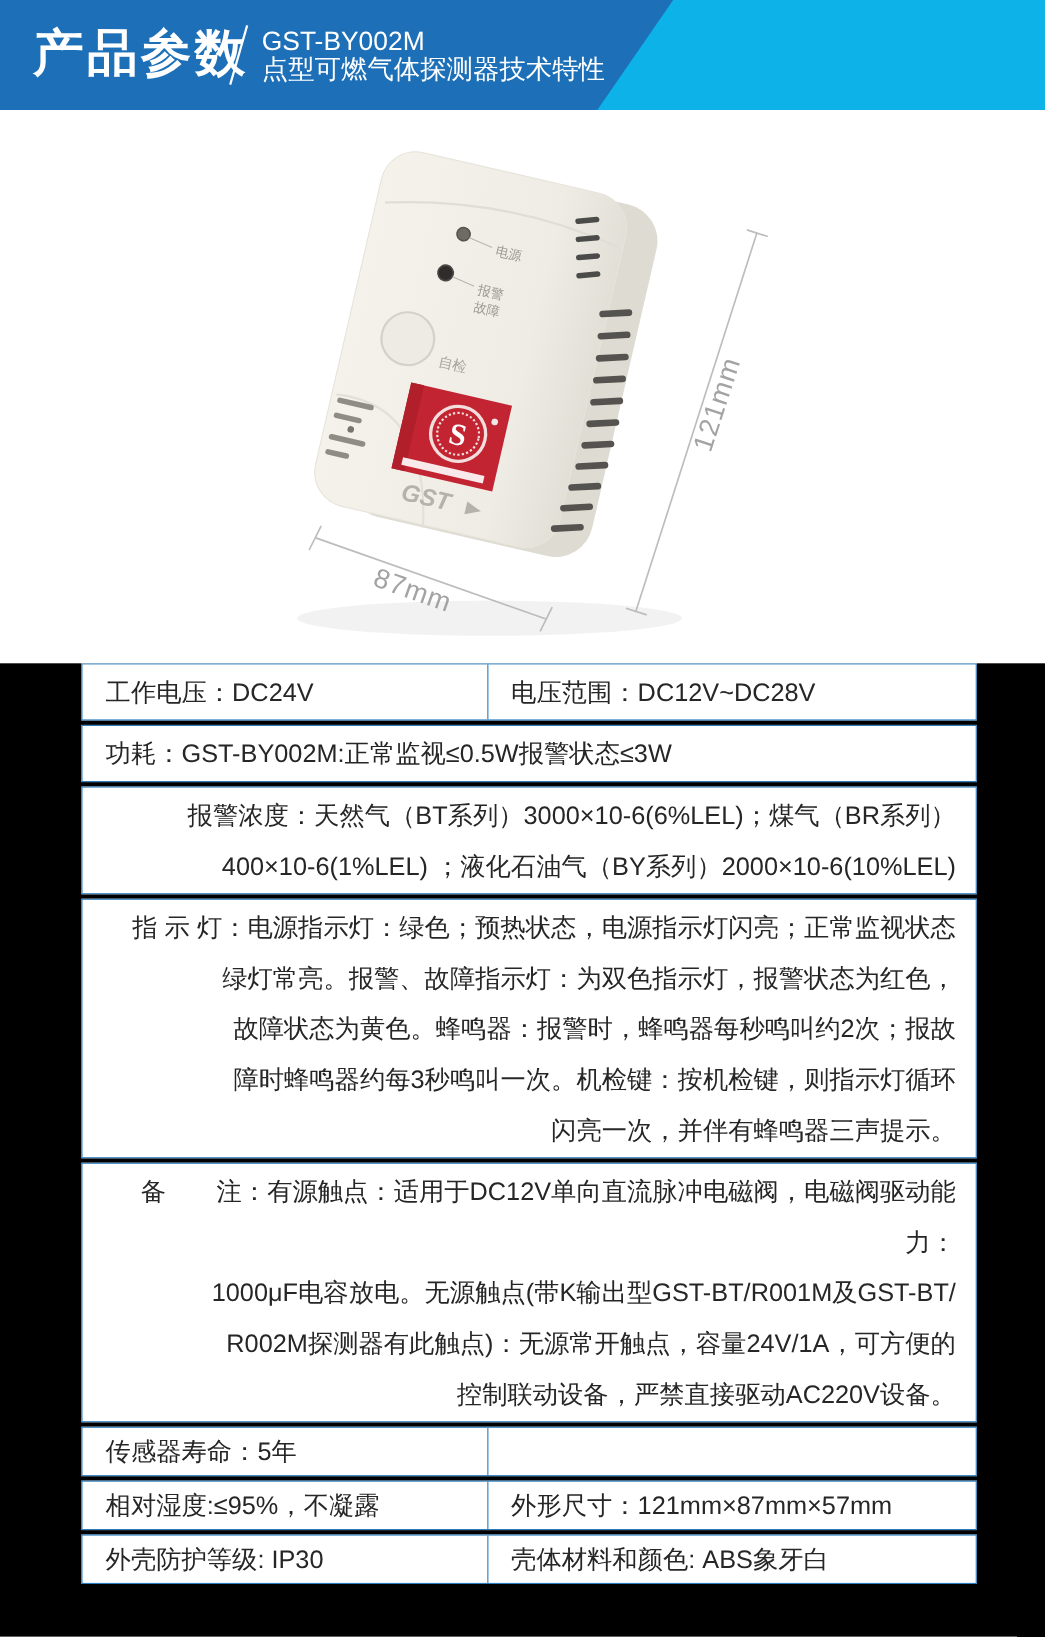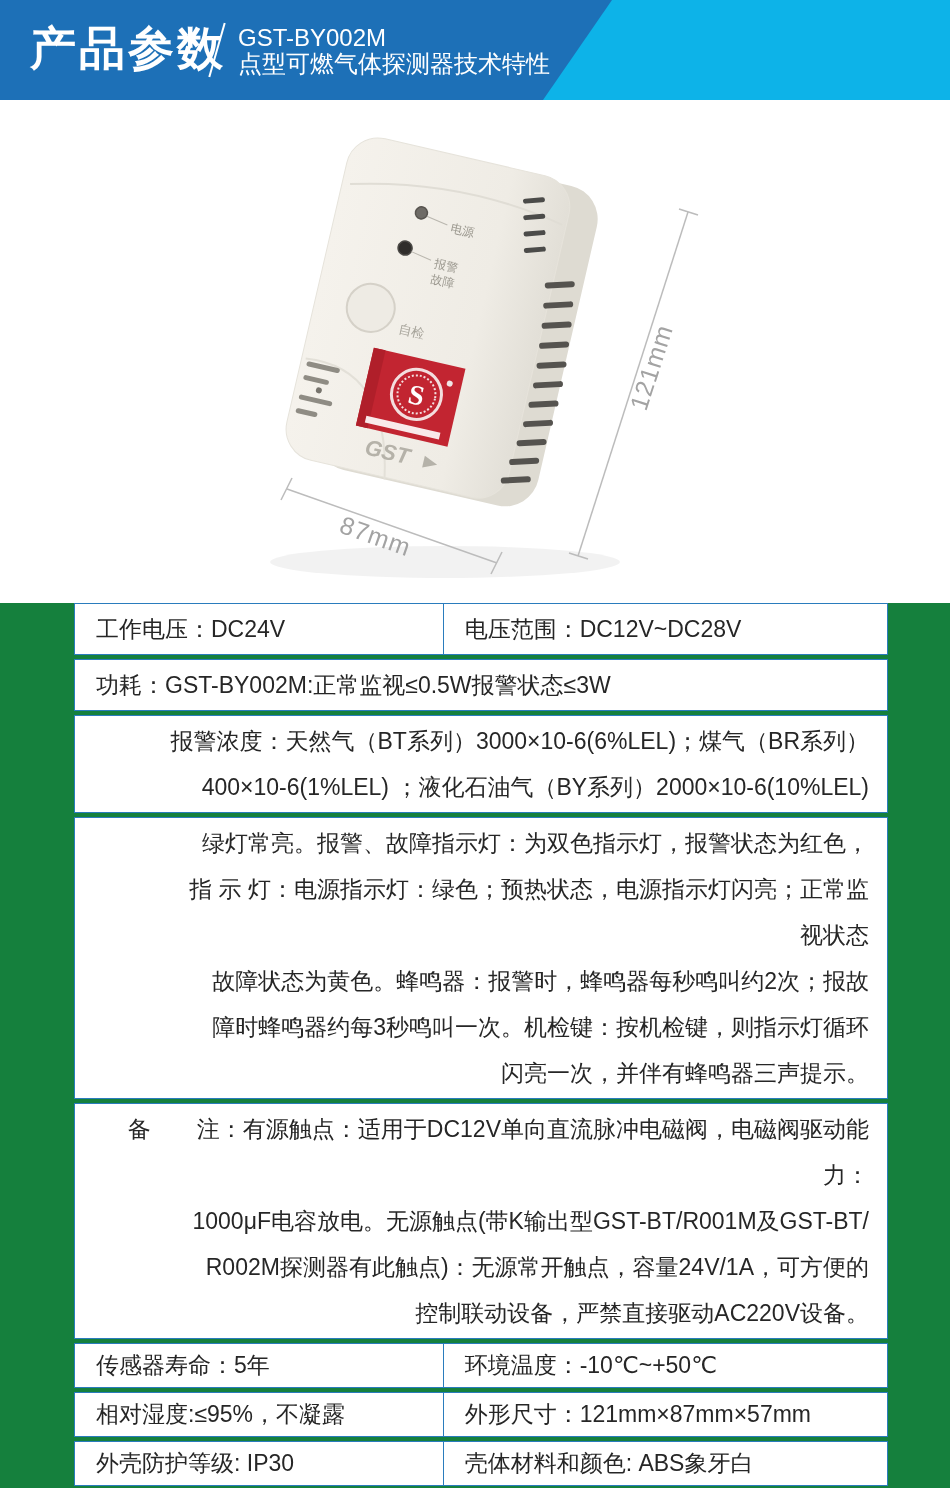--- a/index.html
+++ b/index.html
@@ -5,21 +5,21 @@
   :root{
     --header-dark:#1d70b7;
     --header-light:#0db3e8;
     --table-border:#2a7cbd;
     --text:#262626;
     --dim-gray:#a3a3a3;
   }
   *{margin:0;padding:0;box-sizing:border-box;}
   html,body{width:950px;background:#fff;}
   body{font-family:"Liberation Sans","DejaVu Sans",sans-serif;color:var(--text);}
-  .page{position:relative;width:950px;height:1488px;overflow:hidden;background:#15803d;}
+  .page{position:relative;width:950px;height:1488px;overflow:hidden;background:#000000;}
 
   
   .hdr{position:relative;height:100px;background:var(--header-dark);overflow:hidden;}
   .hdr-light{position:absolute;top:0;left:612px;width:600px;height:100px;
     background:var(--header-light);transform:skewX(-34.6deg);transform-origin:0 0;}
   .hdr-title{position:absolute;left:30px;top:50%;transform:translateY(-52%);
     font-size:46px;font-weight:bold;color:#fff;letter-spacing:3px;white-space:nowrap;}
   .hdr-slash{position:absolute;left:216px;top:22px;width:2px;height:56px;background:#fff;
     transform:rotate(16deg);}
   .hdr-sub{position:absolute;left:238px;top:25px;color:#fff;font-size:24px;line-height:26px;}
@@ -163,38 +163,37 @@
         </div>
       </div>
       <div class="trow single multi">
         <div class="tcell full">
           <div class="line">报警浓度：天然气（BT系列）3000×10-6(6%LEL)；煤气（BR系列）</div>
           <div class="line">400×10-6(1%LEL) ；液化石油气（BY系列）2000×10-6(10%LEL)</div>
         </div>
       </div>
       <div class="trow single multi">
         <div class="tcell full">
+          <div class="line">指 示 灯：电源指示灯：绿色；预热状态，电源指示灯闪亮；正常监视状态</div>
           <div class="line">绿灯常亮。报警、故障指示灯：为双色指示灯，报警状态为红色，</div>
-          <div class="line">指 示 灯：电源指示灯：绿色；预热状态，电源指示灯闪亮；正常监视状态</div>
           <div class="line">故障状态为黄色。蜂鸣器：报警时，蜂鸣器每秒鸣叫约2次；报故</div>
           <div class="line">障时蜂鸣器约每3秒鸣叫一次。机检键：按机检键，则指示灯循环</div>
           <div class="line">闪亮一次，并伴有蜂鸣器三声提示。</div>
         </div>
       </div>
       <div class="trow single multi">
         <div class="tcell full">
           <div class="line">备　　注：有源触点：适用于DC12V单向直流脉冲电磁阀，电磁阀驱动能力：</div>
           <div class="line">1000μF电容放电。无源触点(带K输出型GST-BT/R001M及GST-BT/</div>
           <div class="line">R002M探测器有此触点)：无源常开触点，容量24V/1A，可方便的</div>
           <div class="line">控制联动设备，严禁直接驱动AC220V设备。</div>
         </div>
       </div>
       <div class="trow pair">
         <div class="tcell left">传感器寿命：5年</div>
-        <div class="tcell right">环境温度：-10℃~+50℃</div>
       </div>
       <div class="trow pair">
         <div class="tcell left">相对湿度:≤95%，不凝露</div>
         <div class="tcell right">外形尺寸：121mm×87mm×57mm</div>
       </div>
       <div class="trow pair">
         <div class="tcell left">外壳防护等级: IP30</div>
         <div class="tcell right">壳体材料和颜色: ABS象牙白</div>
       </div>
     </section>

